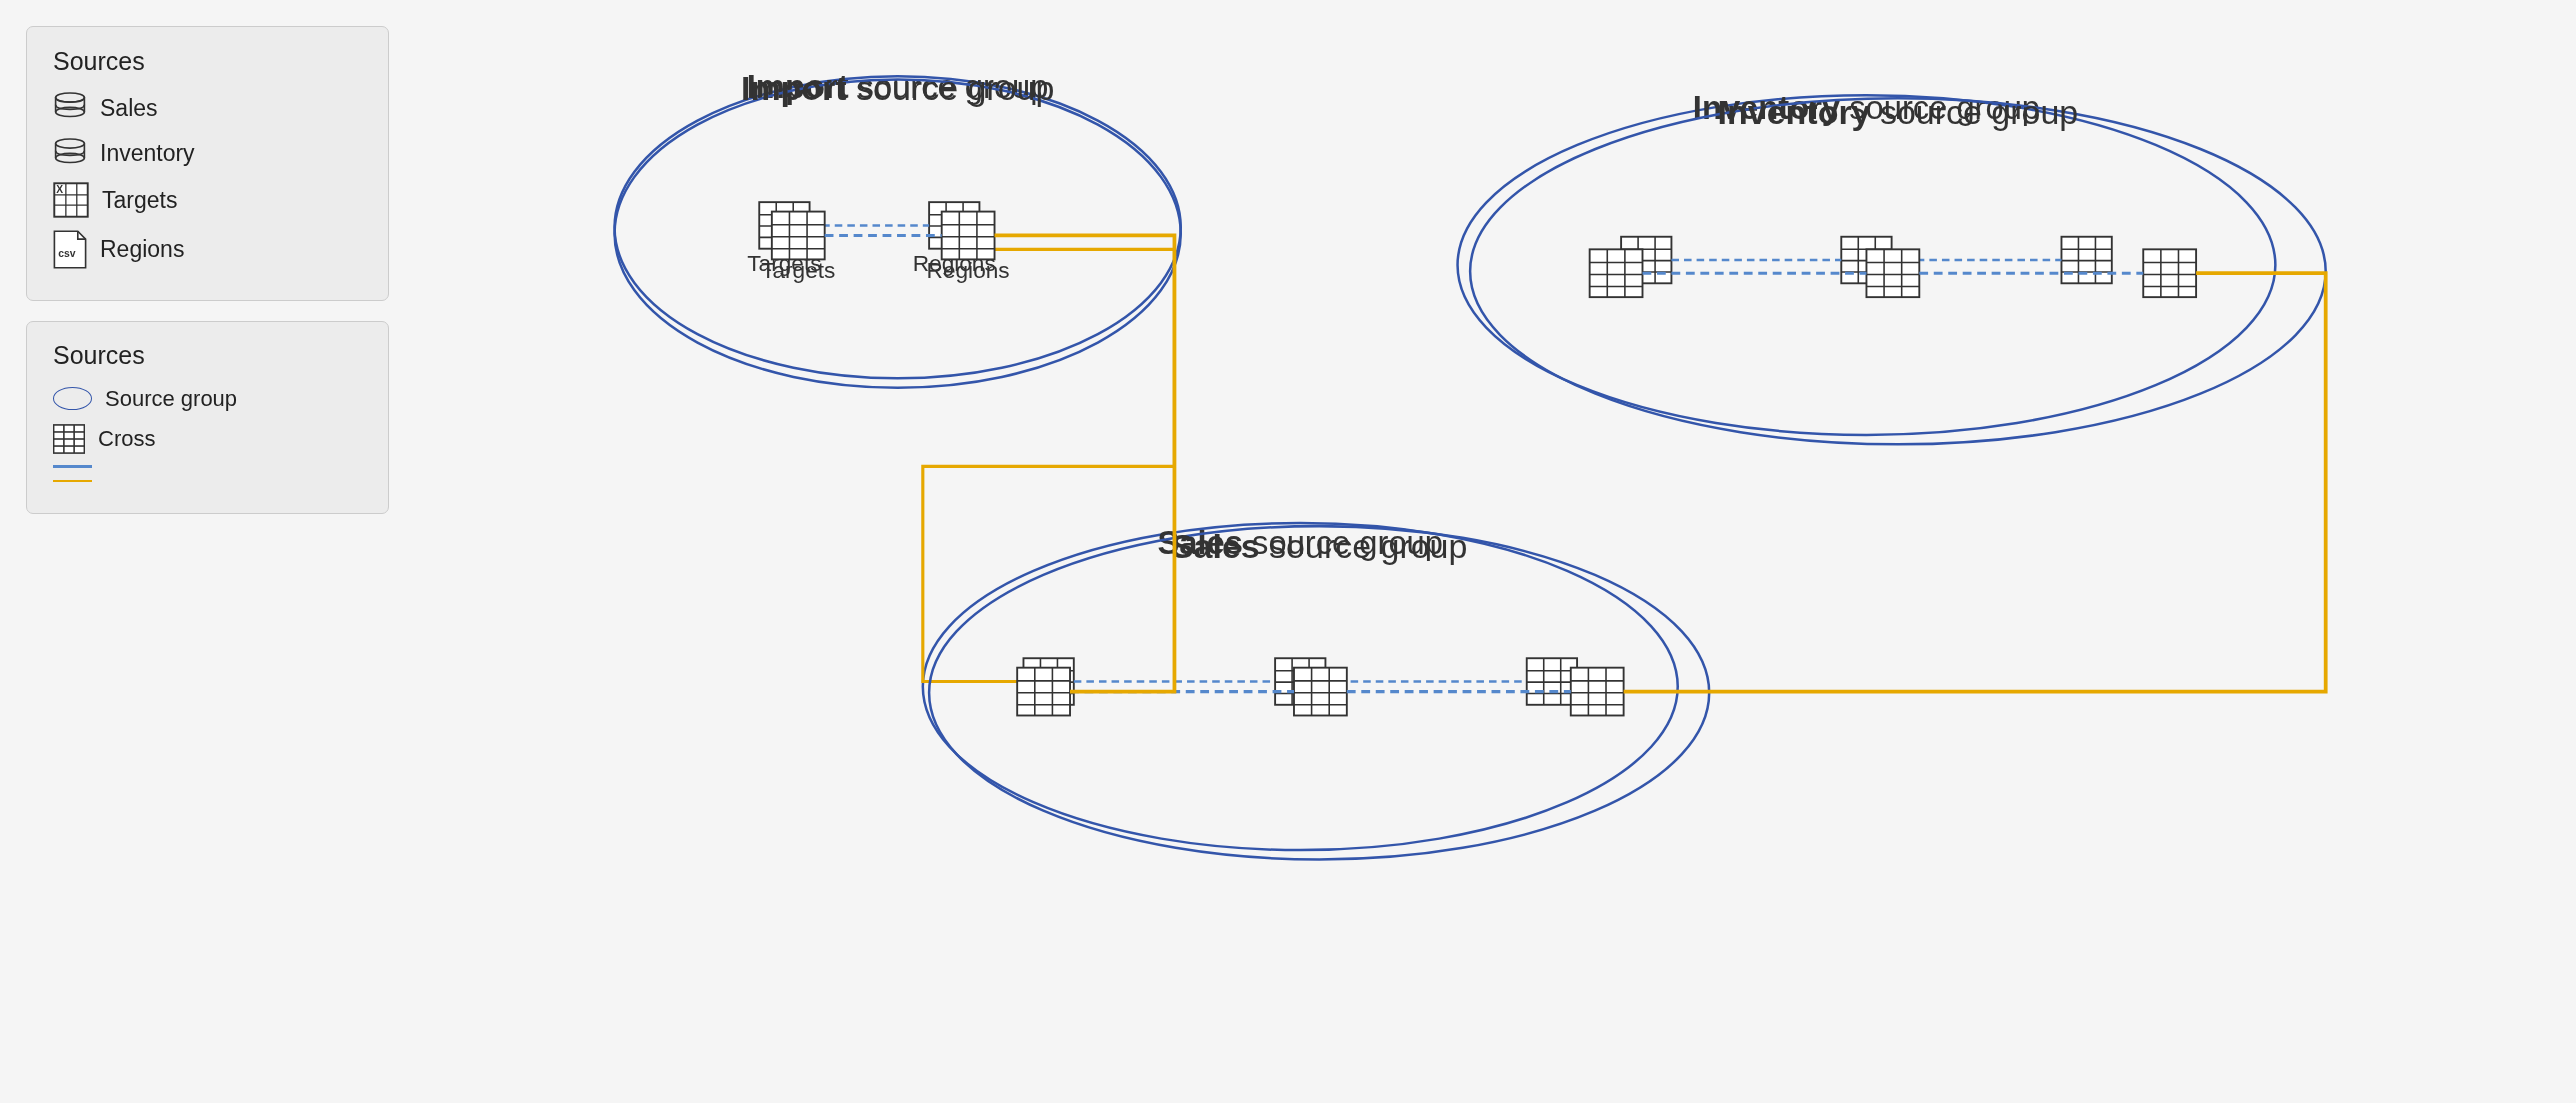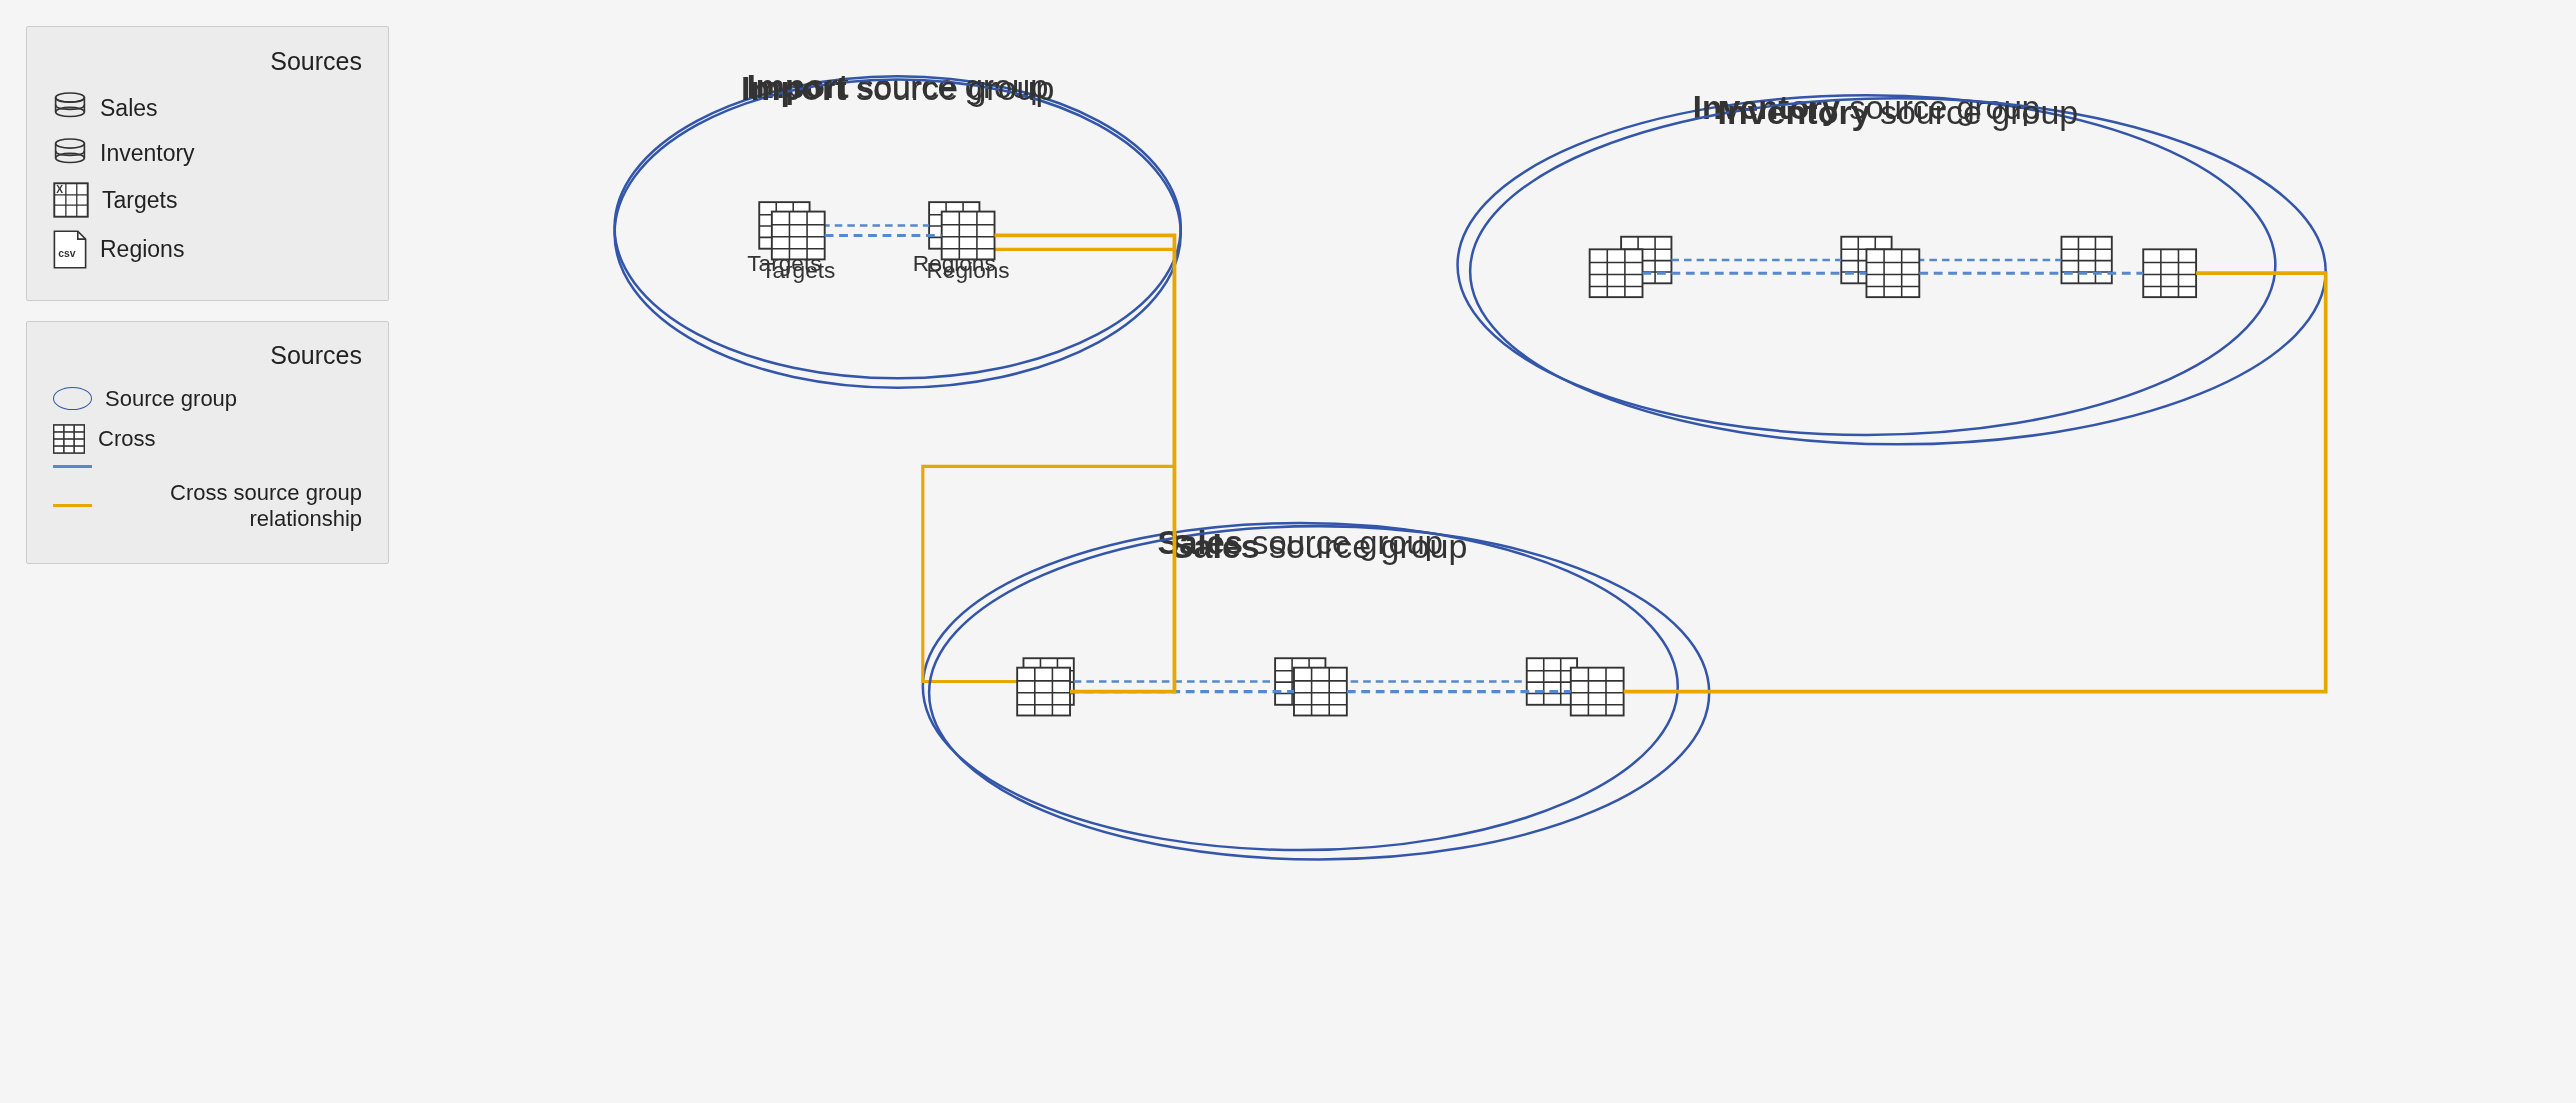--- a/index.html
+++ b/index.html
@@ -20,22 +20,21 @@
       flex-direction: column;
       gap: 19.5px;
       flex-shrink: 0;
       width: 363px;
     }
 
     .sources-box, .legend-box {
       background: #ececec;
       border: 0.6px solid #ccc;
       padding: 19.5px 26px;
-      border-radius: 2px;
-      text-align: right;
+      border-radius: 7px;
     }
 
     .box-title {
       font-size: 25px;
       font-weight: 400;
       color: #222;
       margin-bottom: 15.6px;
     }
 
     .source-item {
@@ -187,21 +186,20 @@
       </svg>
       <span class="legend-item-label">Cross</span>
     </div>
 
     <div class="legend-item">
       <div class="legend-line-blue"></div>
     </div>
 
     <div class="legend-item">
       <div class="legend-line-gold"></div>
-      <span class="legend-item-label">Cross source group relationship</span>
     </div>
   </div>
 </div>
 
 <div class="diagram-area">
   <svg class="diagram-svg" viewBox="0 0 3200 1650" preserveAspectRatio="xMidYMid meet">
 
     <ellipse cx="660" cy="320" rx="450" ry="240" fill="none" stroke="#3355aa" stroke-width="4"></ellipse>
 
     <text x="660" y="115" text-anchor="middle" font-size="52" font-family="Arial, sans-serif" fill="#333">

